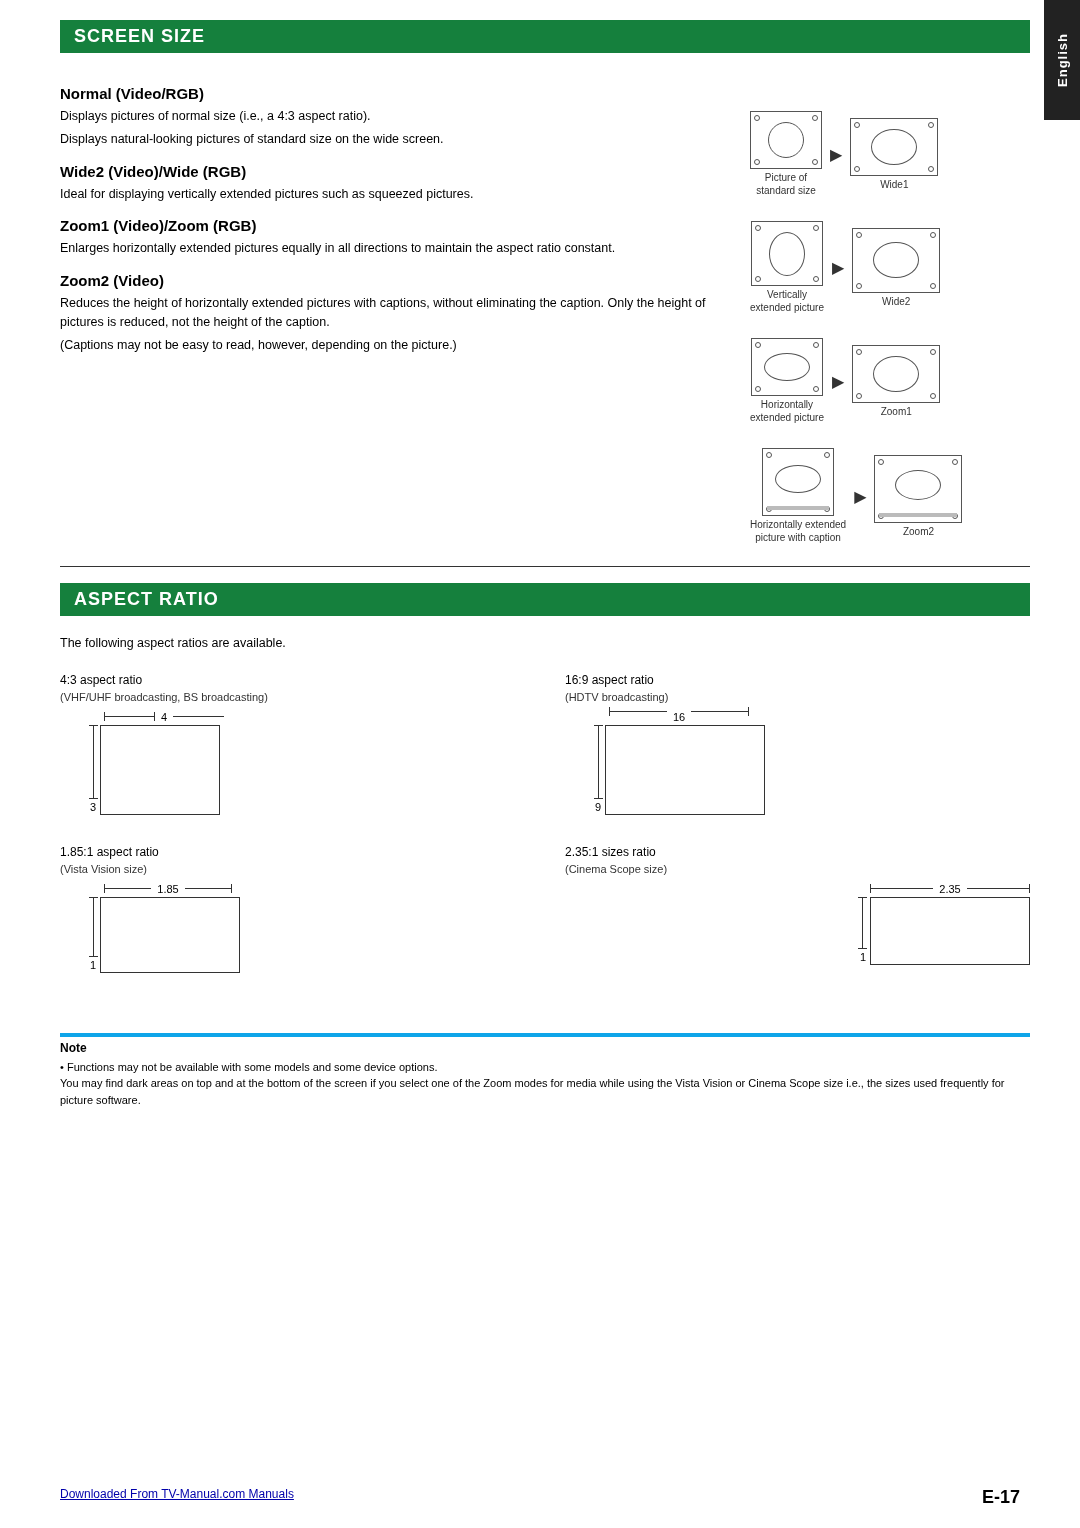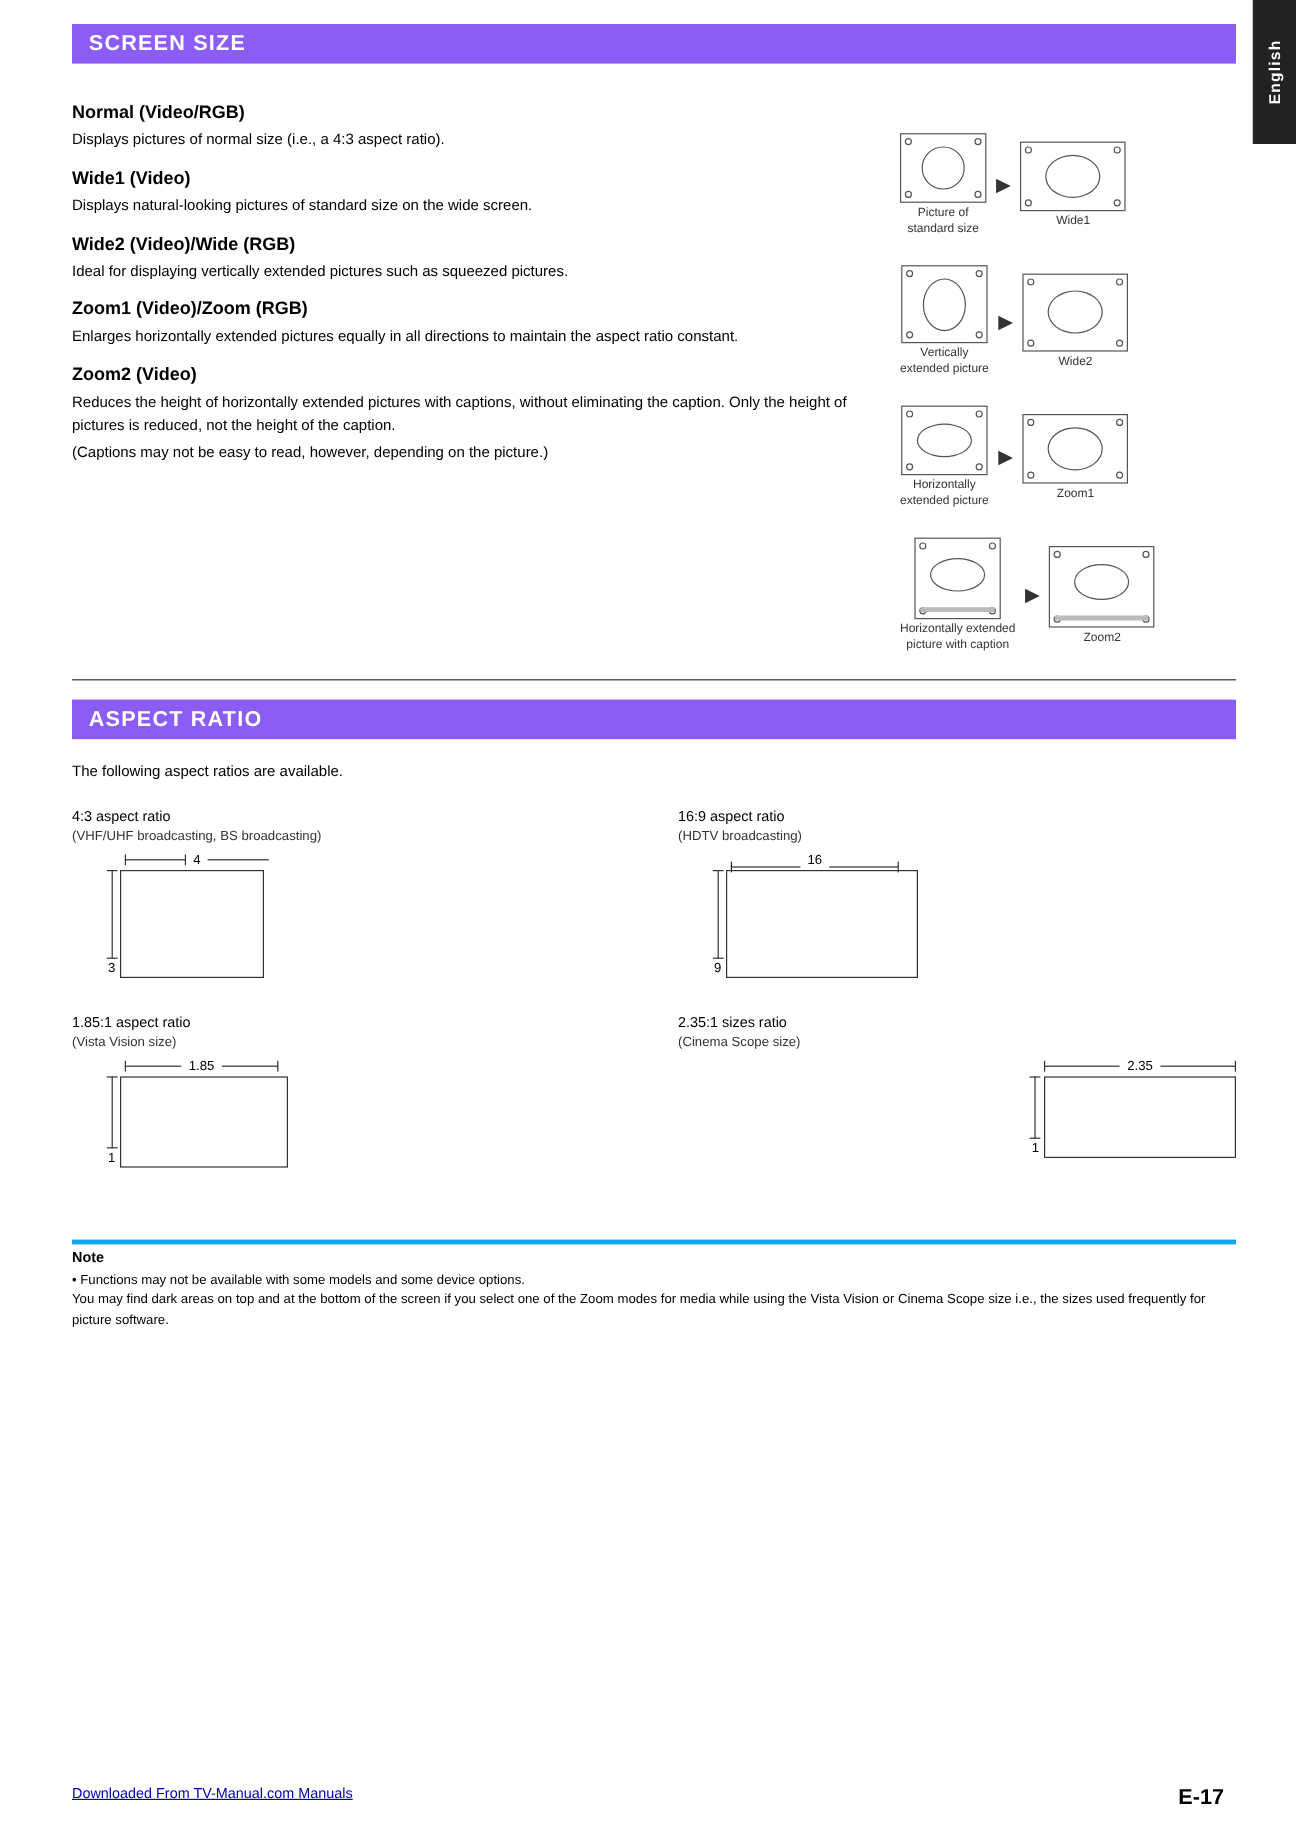--- a/index.html
+++ b/index.html
@@ -35,21 +35,21 @@
     }
 
     
     .main-content {
       margin: 0 50px 0 60px;
       padding-top: 20px;
     }
 
     
     .section-header {
-      background: #8b5cf6;
+      background: #15803d;
       color: #fff;
       font-size: 18px;
       font-weight: bold;
       padding: 6px 14px;
       margin-bottom: 18px;
       letter-spacing: 1px;
     }
 
     
     .subsection-title {
@@ -284,21 +284,20 @@
   <div class="screen-size-section">
 
     <div class="screen-size-left">
 
       <div>
         <div class="subsection-title">Normal (Video/RGB)</div>
         <div class="body-text">Displays pictures of normal size (i.e., a 4:3 aspect ratio).</div>
       </div>
 
       <div>
-        <div class="subsection-title">Wide1 (Video)</div>
         <div class="body-text">Displays natural-looking pictures of standard size on the wide screen.</div>
       </div>
 
       <div>
         <div class="subsection-title">Wide2 (Video)/Wide (RGB)</div>
         <div class="body-text">Ideal for displaying vertically extended pictures such as squeezed pictures.</div>
       </div>
 
       <div>
         <div class="subsection-title">Zoom1 (Video)/Zoom (RGB)</div>
@@ -455,21 +454,21 @@
           </div>
           <div class="aspect-box" style="width:120px; height:90px;"></div>
         </div>
       </div>
     </div>
 
     <div class="aspect-item">
       <div class="aspect-label">16:9 aspect ratio</div>
       <div class="aspect-sub-label">(HDTV broadcasting)</div>
       <div style="display:flex; flex-direction:column; align-items:flex-start; margin-left:30px;">
-        <div style="display:flex; align-items:flex-end; margin-left:14px; width:140px; margin-bottom:2px;">
+        <div style="display:flex; align-items:flex-start; margin-left:14px; width:140px; margin-bottom:2px;">
           <div style="height:1px; background:#333; flex:1; position:relative;">
             <div style="position:absolute;left:0;top:-4px;border-left:1px solid #333;height:9px;"></div>
           </div>
           <span style="font-size:11px;padding:0 6px;">16</span>
           <div style="height:1px; background:#333; flex:1; position:relative;">
             <div style="position:absolute;right:0;top:-4px;border-right:1px solid #333;height:9px;"></div>
           </div>
         </div>
         <div style="display:flex; align-items:flex-start;">
           <div style="display:flex; flex-direction:column; align-items:center; margin-right:4px; height:90px;">

